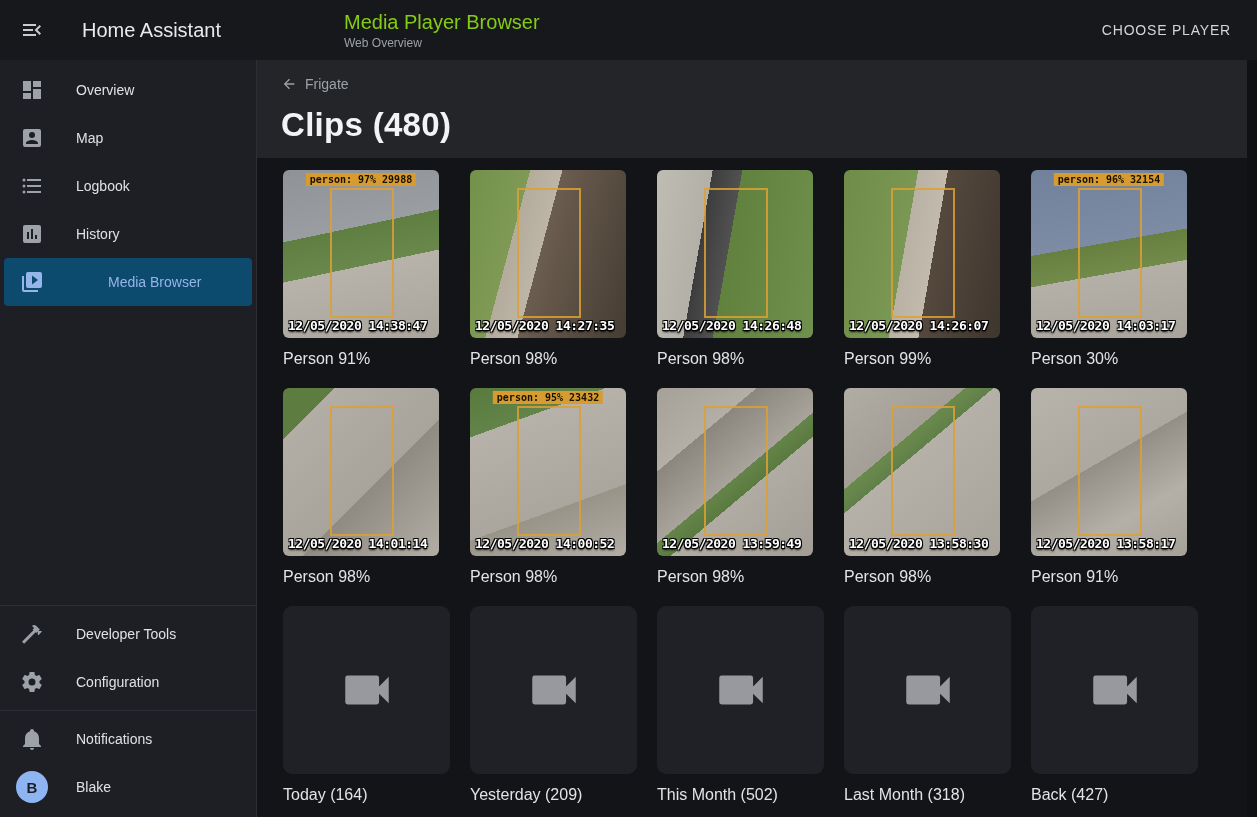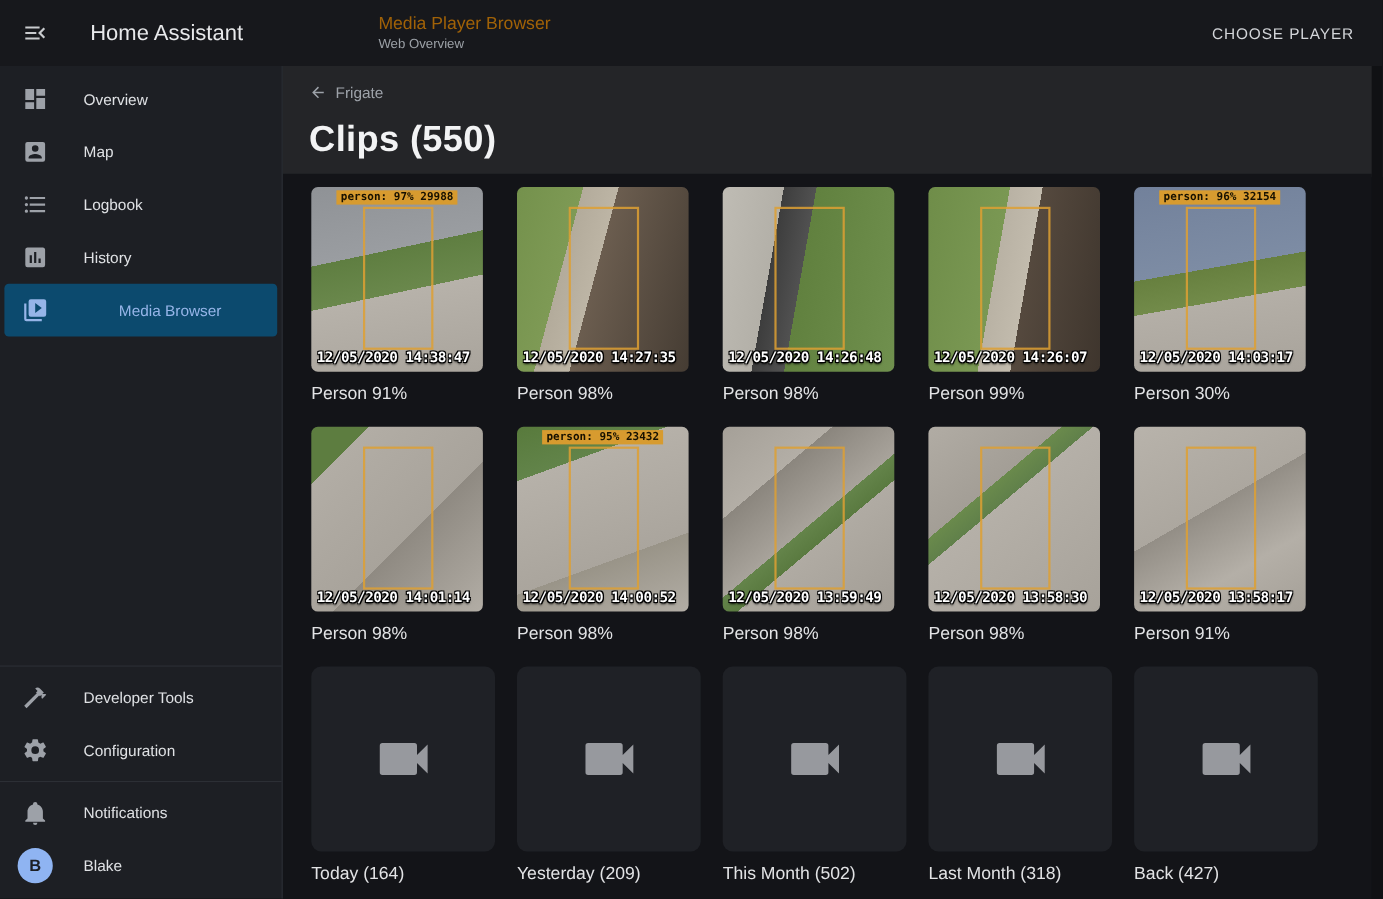--- a/index.html
+++ b/index.html
@@ -16,21 +16,21 @@
   
   .topbar {
     position:absolute; top:0; left:0; right:0; height:60px;
     background:#17181c; display:flex; align-items:center; z-index:5;
   }
   .topbar-left { width:256px; flex:0 0 256px; display:flex; align-items:flex-end; padding-left:20px; }
   .menu-btn { width:24px; height:24px; cursor:pointer; }
   .menu-btn svg { fill:#c9cbce; }
   .ha-title { margin-left:38px; font-size:20px; color:#e8e9eb; white-space:nowrap; }
   .topbar-titles { margin-left:88px; line-height:1.2; }
-  .page-title { font-size:16px; color:#a16207; }
+  .page-title { font-size:20px; color:#84cc16; }
   .page-subtitle { font-size:12px; color:#9ca1a7; margin-top:2px; }
   .choose-player {
     margin-left:auto; margin-right:18px; padding:8px 8px;
     font-size:14px; font-weight:500; letter-spacing:0.8px; color:#d3d5d9;
     background:none; border:none; cursor:pointer; font-family:inherit;
   }
 
   
   .sidebar {
     position:absolute; top:60px; left:0; bottom:0; width:257px;
@@ -203,21 +203,21 @@
 <main class="main">
   <div class="main-header">
     <div class="breadcrumb">
       <span>
         <svg viewBox="0 0 24 24">
             <path d="M20,11V13H8L13.5,18.5L12.08,19.92L4.16,12L12.08,4.08L13.5,5.5L8,11H20Z"></path>
           </svg>
       </span>
       <span>Frigate</span>
     </div>
-    <h1 class="main-title">Clips (550)</h1>
+    <h1 class="main-title">Clips (480)</h1>
   </div>
 
   <div class="content">
     <div class="grid">
 
       <div class="card">
         <div class="thumb" style="background:linear-gradient(168deg,#8f9296 0%,#9a9da1 36%,#5f7e41 36%,#6a884c 56%,#b7b2aa 56%,#a9a49c 100%)">
           <div class="dbox"></div>
           <span class="chip">person: 97% 29988</span>
           <span class="ts">12/05/2020 14:38:47</span>

